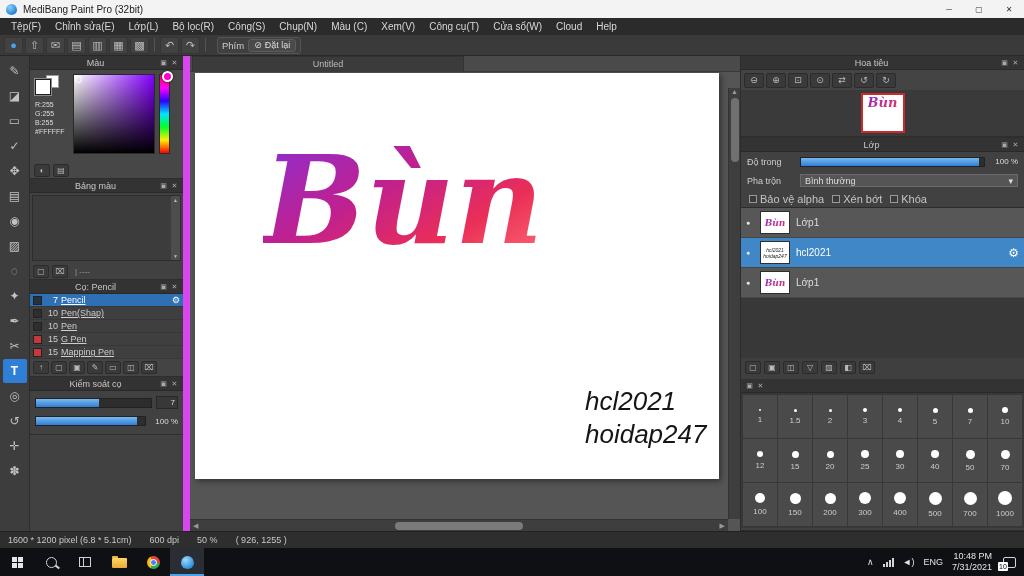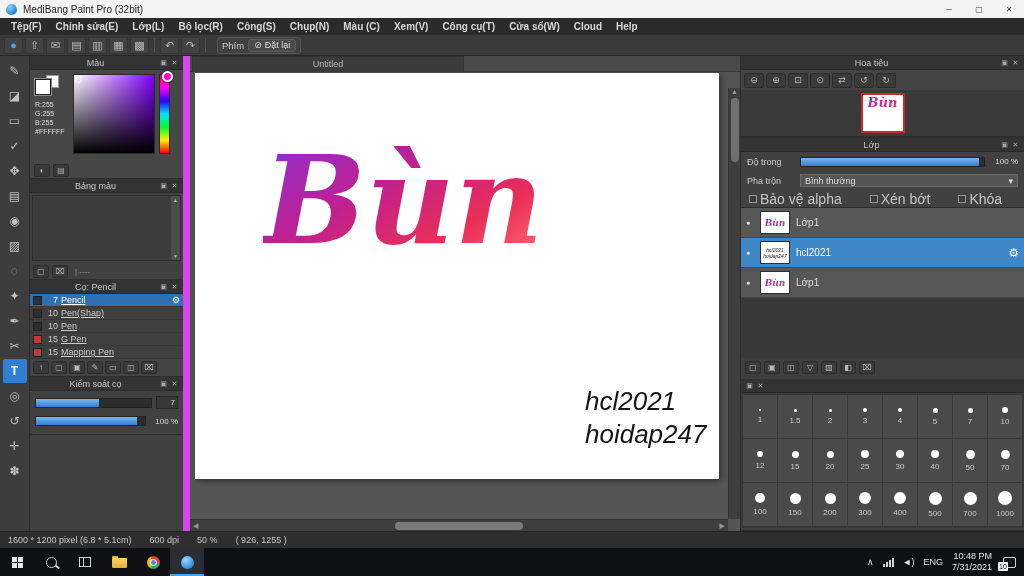--- a/index.html
+++ b/index.html
@@ -4,21 +4,21 @@
 <style>
   *{margin:0;padding:0;box-sizing:border-box;font-family:"Liberation Sans","DejaVu Sans",sans-serif;}
   html,body{width:1024px;height:576px;overflow:hidden;background:#444;}
   
   .titlebar{height:18px;background:#f3f3f3;display:flex;align-items:center;font-size:10px;color:#1a1a1a;}
   .app-icon{width:11px;height:11px;border-radius:50% 50% 50% 50%/55% 55% 45% 45%;background:radial-gradient(circle at 35% 30%,#8fd0f8,#1d7fd6 75%);margin:0 6px;}
   .titlebar .title{flex:1;}
   .win-btn{width:30px;height:18px;display:flex;align-items:center;justify-content:center;font-size:8px;color:#333;}
   
   .menubar{height:17px;background:#2b2b2b;display:flex;align-items:center;font-size:10px;color:#d8d8d8;padding-left:4px;}
-  .menu-item{padding:0 7px;cursor:default;font-weight:bold;}
+  .menu-item{padding:0 7px;cursor:default;}
   
   .toolbar{height:21px;background:#3a3a3a;display:flex;align-items:center;gap:2px;padding-left:4px;border-bottom:1px solid #282828;}
   .tb-icon{width:19px;height:17px;display:flex;align-items:center;justify-content:center;color:#b9b9b9;font-size:11px;border-radius:2px;background:#424242;border:1px solid #353535;}
   .tb-sep{width:1px;height:14px;background:#555;margin:0 3px;display:inline-block;}
   .phim-group{display:flex;align-items:center;border:1px solid #555;border-radius:3px;height:17px;margin-left:6px;padding:0 4px;gap:4px;background:#404040;}
   .phim-label{font-size:9.5px;color:#ccc;}
   .reset-btn{display:flex;align-items:center;gap:3px;background:#4a4a4a;border:1px solid #5c5c5c;border-radius:3px;height:13px;padding:0 5px;font-size:9px;color:#ddd;}
   
   .main{display:flex;height:475px;background:#4c4c4c;}
   .toolstrip{width:30px;background:#3d3d3d;display:flex;flex-direction:column;align-items:center;padding-top:3px;gap:1px;border-right:1px solid #2c2c2c;}
@@ -76,21 +76,21 @@
   .rightpanels{width:284px;background:#414141;display:flex;flex-direction:column;border-left:1px solid #2c2c2c;}
   .nav-row{display:flex;gap:2px;padding:2px 3px;background:#444;height:20px;align-items:center;}
   .nav-btn{width:20px;height:15px;font-size:9px;}
   .nav-thumb-area{height:46px;background:#3a3a3a;display:flex;justify-content:center;align-items:center;}
   .nav-thumb{width:44px;height:40px;background:#fff;border:2px solid #cc2a2a;display:flex;justify-content:center;align-items:flex-start;overflow:hidden;}
   .thumb-art{font-family:"DejaVu Serif",serif;font-style:italic;font-weight:bold;font-size:13px;background:linear-gradient(150deg,#8a2fd4,#ea2e57);-webkit-background-clip:text;background-clip:text;color:transparent;}
   .layers-panel{flex:1;display:flex;flex-direction:column;border-top:1px solid #2e2e2e;}
   .layer-ctl{display:flex;align-items:center;gap:5px;padding:2px 6px;font-size:9px;color:#ccc;height:19px;}
   .lbl{width:48px;flex:0 0 48px;}
   .blend-select{flex:1;height:13px;background:#555;border:1px solid #6a6a6a;color:#ddd;font-size:9px;display:flex;align-items:center;justify-content:space-between;padding:0 4px;}
-  .layer-checks{display:flex;gap:28px;padding:2px 8px;font-size:14px;color:#c5c5c5;align-items:center;height:17px;}
+  .layer-checks{display:flex;gap:8px;padding:2px 8px;font-size:11px;color:#c5c5c5;align-items:center;height:17px;}
   .chk{display:inline-flex;align-items:center;}
   .chk-box{width:8px;height:8px;border:1px solid #999;background:#3a3a3a;display:inline-block;margin-right:3px;}
   .layer-list{flex:1;background:#383838;overflow:hidden;border-top:1px solid #2c2c2c;}
   .layer-row{height:30px;display:flex;align-items:center;gap:6px;padding:0 5px;background:#575757;border-bottom:1px solid #464646;color:#ddd;font-size:10px;}
   .layer-row.sel{background:#3f87c7;color:#fff;}
   .layer-dot{font-size:7px;color:#e8e8e8;width:8px;}
   .layer-thumb{width:30px;height:23px;background:#fff;border:1px solid #2e2e2e;display:flex;align-items:center;justify-content:center;overflow:hidden;}
   .thumb-mini{font-family:"DejaVu Serif",serif;font-style:italic;font-weight:bold;font-size:9px;background:linear-gradient(150deg,#8a2fd4,#ea2e57);-webkit-background-clip:text;background-clip:text;color:transparent;}
   .thumb-text{font-size:5px;color:#222;font-style:italic;text-align:center;line-height:1.2;}
   .layer-name{flex:1;}

